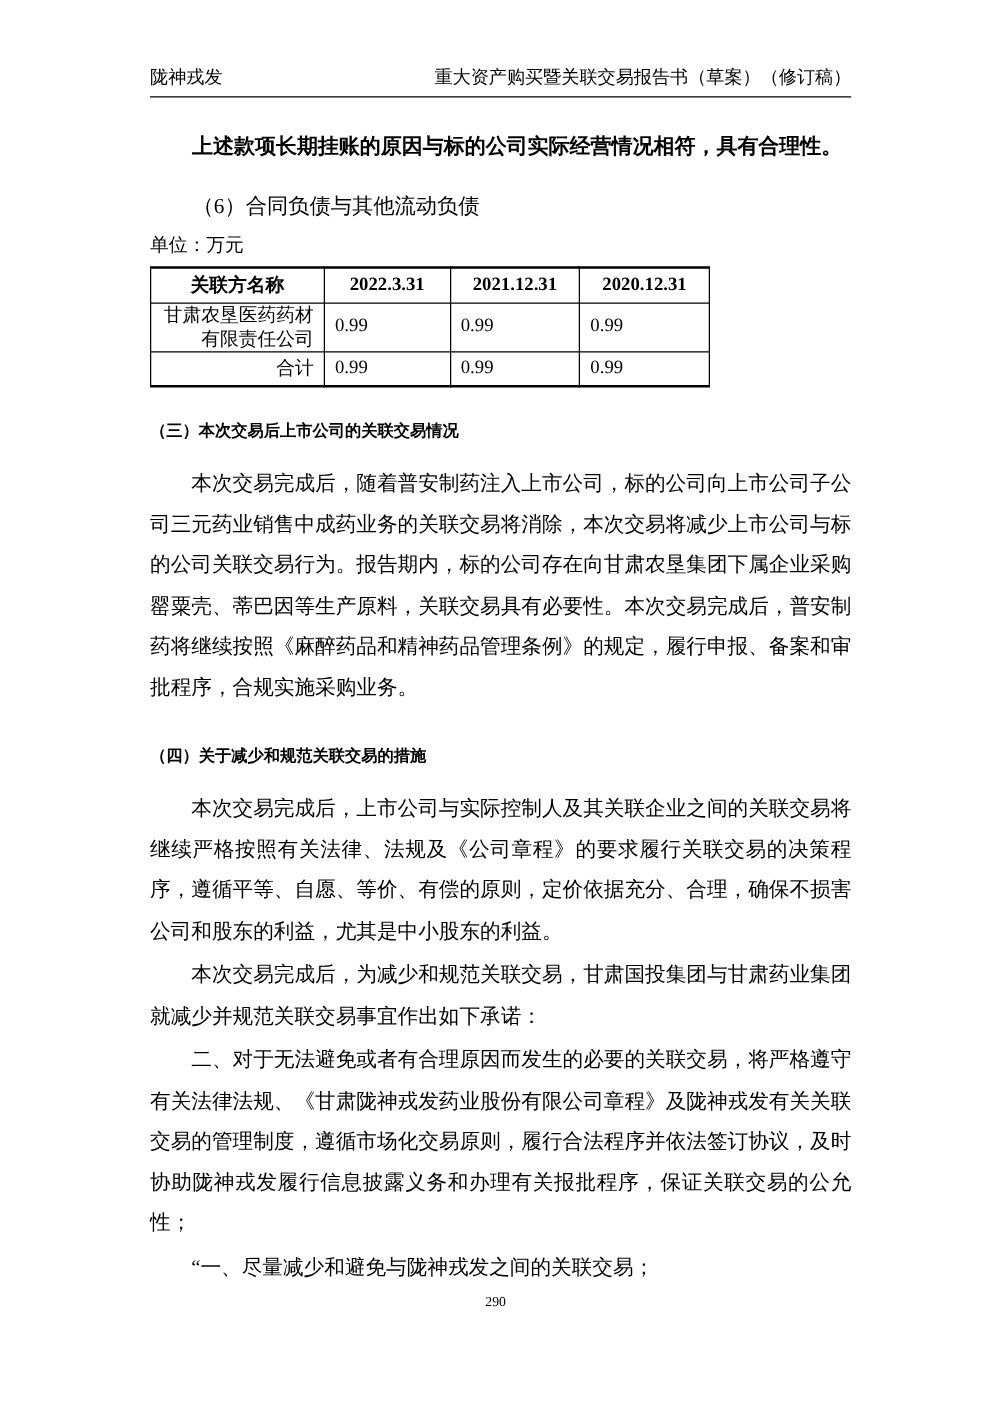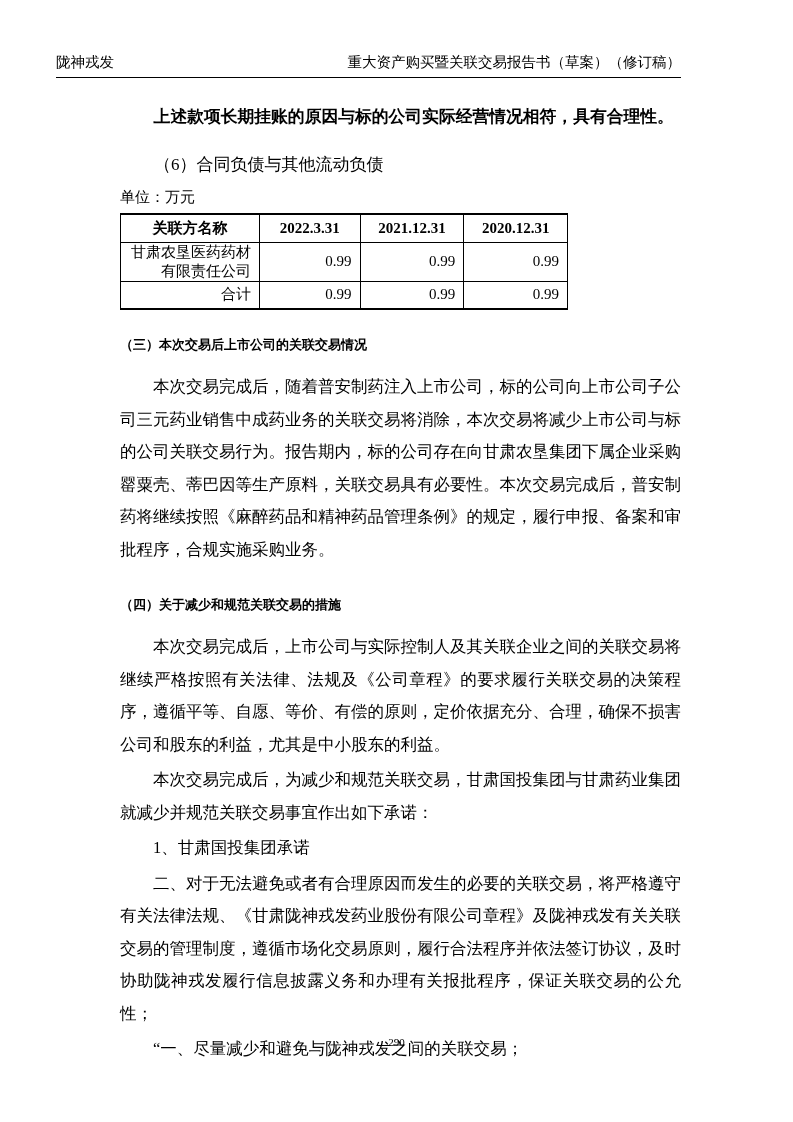--- a/index.html
+++ b/index.html
@@ -4,21 +4,21 @@
 <style>
   * { box-sizing: border-box; margin: 0; padding: 0; }
   html, body { background: #ffffff; }
   .page {
     width: 793px; height: 1122px;
     background: #ffffff; color: #000;
     position: relative; overflow: hidden;
     font-family: "Liberation Serif", serif;
   }
   .pagehead {
-    margin: 0 112px 0 56px;
+    margin: 0 112px 0 120px;
     padding: 52px 0 5px 0;
     display: flex; justify-content: space-between; align-items: flex-end;
     border-bottom: 1.5px solid #000;
     font-size: 14.5px; line-height: 20px;
   }
   .content { padding: 0 112px 0 120px; margin-top: 24px; }
   .bold-para {
     margin-top: 20px;
     font-size: 16.8px; font-weight: bold;
     line-height: 30px; text-indent: 2em; text-align: justify;
@@ -39,21 +39,21 @@
     border-left: 1.5px solid #000;
     font-size: 15px;
   }
   table.data th, table.data td {
     border: 1px solid #000;
     height: 28px; padding: 0 8px;
     vertical-align: middle;
   }
   table.data th { font-weight: bold; text-align: center; }
   td.name-cell { text-align: right; }
-  td.num-cell { text-align: right; }
+  td.num-cell { }
   tr.row-first td { border-bottom: 1.5px solid #000; }
   tr.row-total td { font-weight: normal; }
   h2.sec-heading {
     font-family: Liberation Serif, serif;
     font-weight: bold; font-size: 13px; line-height: 26px;
     margin: 22px 0 13px 0;
   }
   p.body-para {
     font-size: 16.5px; line-height: 32.5px;
     text-align: justify; text-indent: 2em;
@@ -114,21 +114,20 @@
     </table>
 
     <h2 class="sec-heading">（三）本次交易后上市公司的关联交易情况</h2>
 
     <p class="body-para">本次交易完成后，随着普安制药注入上市公司，标的公司向上市公司子公司三元药业销售中成药业务的关联交易将消除，本次交易将减少上市公司与标的公司关联交易行为。报告期内，标的公司存在向甘肃农垦集团下属企业采购罂粟壳、蒂巴因等生产原料，关联交易具有必要性。本次交易完成后，普安制药将继续按照《麻醉药品和精神药品管理条例》的规定，履行申报、备案和审批程序，合规实施采购业务。</p>
 
     <h2 class="sec-heading" style="margin-top:26px;">（四）关于减少和规范关联交易的措施</h2>
 
     <p class="body-para">本次交易完成后，上市公司与实际控制人及其关联企业之间的关联交易将继续严格按照有关法律、法规及《公司章程》的要求履行关联交易的决策程序，遵循平等、自愿、等价、有偿的原则，定价依据充分、合理，确保不损害公司和股东的利益，尤其是中小股东的利益。</p>
     <p class="body-para">本次交易完成后，为减少和规范关联交易，甘肃国投集团与甘肃药业集团就减少并规范关联交易事宜作出如下承诺：</p>
-    <p class="body-para">1、甘肃国投集团承诺</p>
     <p class="body-para">二、对于无法避免或者有合理原因而发生的必要的关联交易，将严格遵守有关法律法规、《甘肃陇神戎发药业股份有限公司章程》及陇神戎发有关关联交易的管理制度，遵循市场化交易原则，履行合法程序并依法签订协议，及时协助陇神戎发履行信息披露义务和办理有关报批程序，保证关联交易的公允性；</p>
     <p class="body-para">“一、尽量减少和避免与陇神戎发之间的关联交易；</p>
 
   </div>
 
   <div class="page-number">290</div>
 
 </div>
 
 </body></html>

